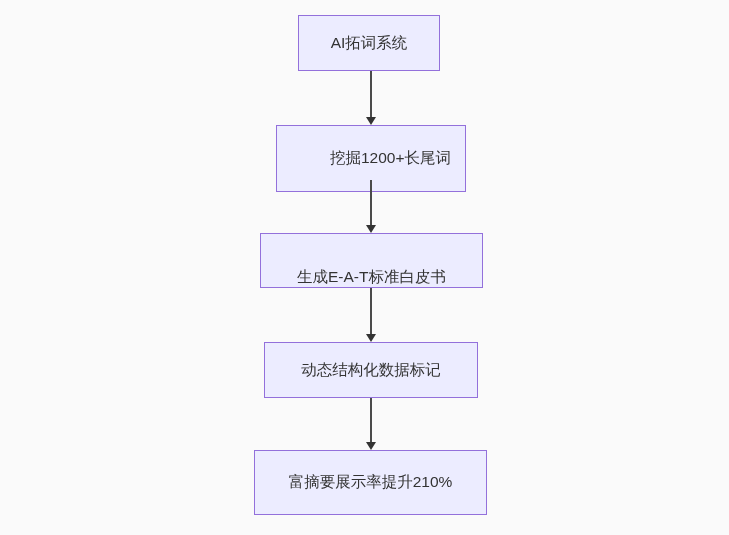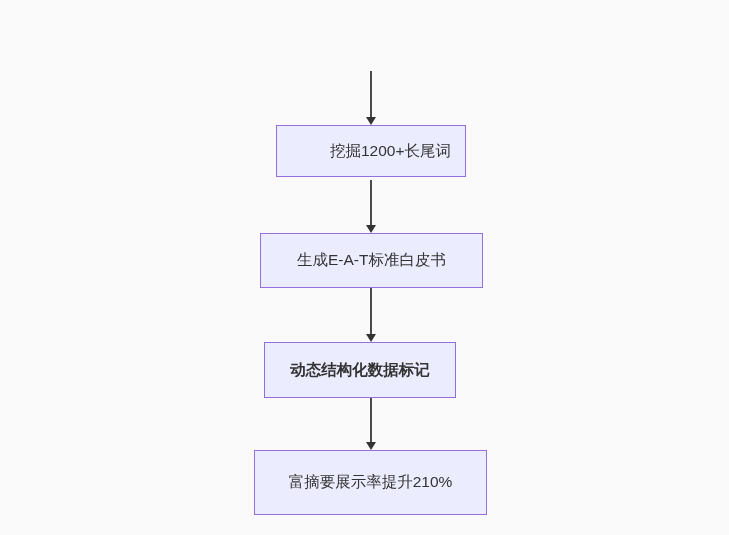--- a/index.html
+++ b/index.html
@@ -22,23 +22,23 @@
     border: 1.5px solid #9370db;
     color: #333333;
     font-size: 15.5px;
     display: flex;
     align-items: center;
     justify-content: center;
     text-align: center;
     line-height: 1.2;
   }
   .n1 { left: 298px; top: 15px;  width: 142px; height: 56px; }
-  .n2 { left: 276px; top: 125px; width: 190px; height: 52px; padding-left: 39px; }
-  .n3 { left: 260px; top: 233px; width: 223px; height: 55px; }
-  .n4 { left: 264px; top: 342px; width: 192px; height: 56px; font-weight: bold; }
+  .n2 { left: 276px; top: 125px; width: 190px; height: 67px; padding-left: 39px; }
+  .n3 { left: 260px; top: 233px; width: 223px; height: 55px; align-items: flex-end; }
+  .n4 { left: 264px; top: 342px; width: 214px; height: 56px; }
   .n5 { left: 254px; top: 450px; width: 233px; height: 65px; }
 
   .arrow {
     position: absolute;
     left: 369.5px;
     width: 2px;
     background: #4a4a4a;
   }
   .arrow::after {
     content: "";
@@ -55,20 +55,23 @@
   .a1 { top: 71px;  height: 46px; }
   .a2 { top: 180px; height: 45px; }
   .a3 { top: 288px; height: 46px; }
   .a4 { top: 398px; height: 44px; }
 </style>
 </head>
 <body>
 
 <div class="canvas">
 
+  <div class="node n1">
+    <span>AI拓词系统</span>
+  </div>
 
   <div class="arrow a1"></div>
 
   <div class="node n2">
     <span>挖掘1200+长尾词</span>
   </div>
 
   <div class="arrow a2"></div>
 
   <div class="node n3">

